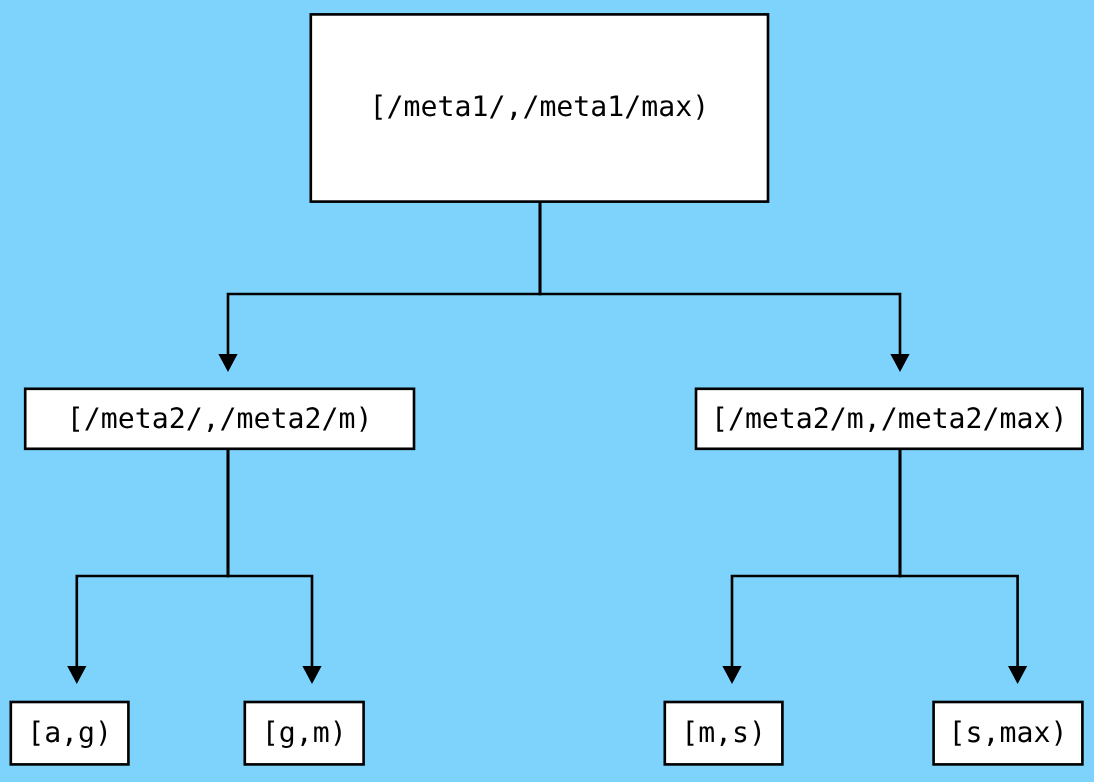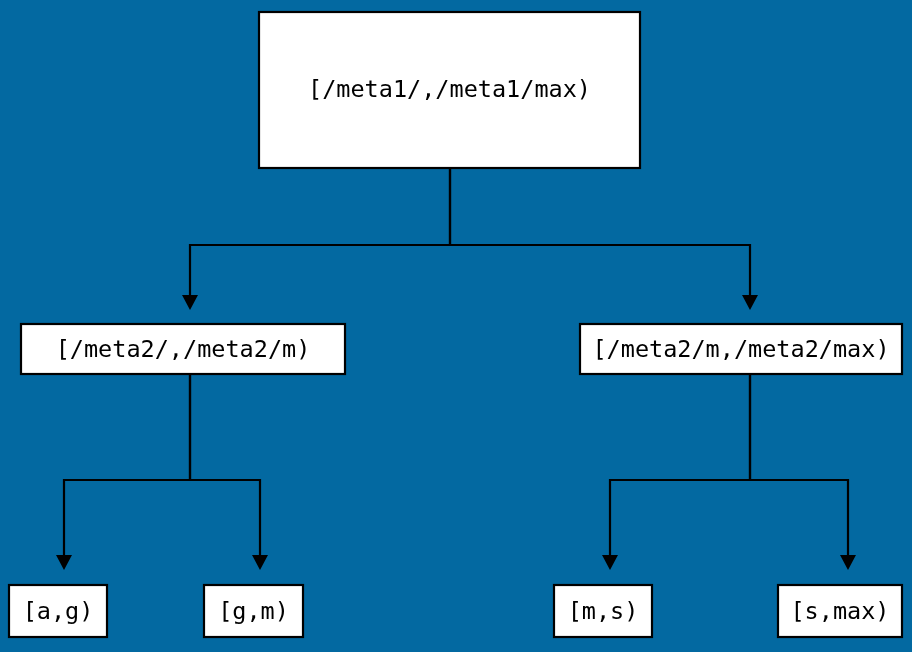--- a/index.html
+++ b/index.html
@@ -11,21 +11,21 @@
   body {
     width: 912px;
     height: 652px;
     font-family: "DejaVu Sans Mono", "Liberation Mono", monospace;
     overflow: hidden;
   }
   #diagram-root {
     position: relative;
     width: 912px;
     height: 652px;
-    background: #0369a1;
+    background: #7dd3fc;
   }
   svg#tree-svg {
     display: block;
     width: 912px;
     height: 652px;
   }
   .node-box {
     fill: #ffffff;
     stroke: #000000;
     stroke-width: 2.2;

